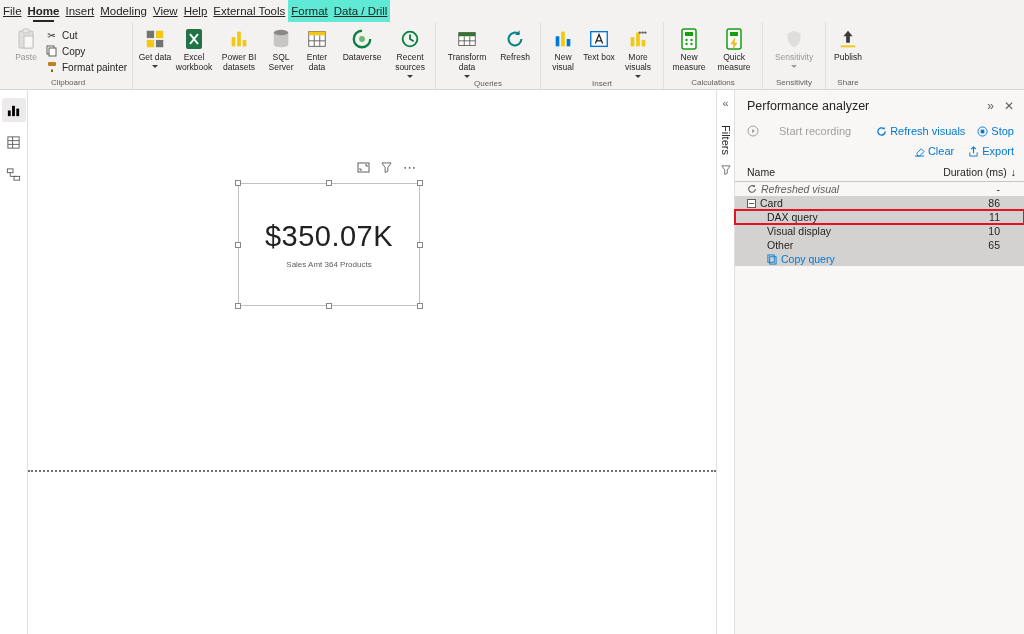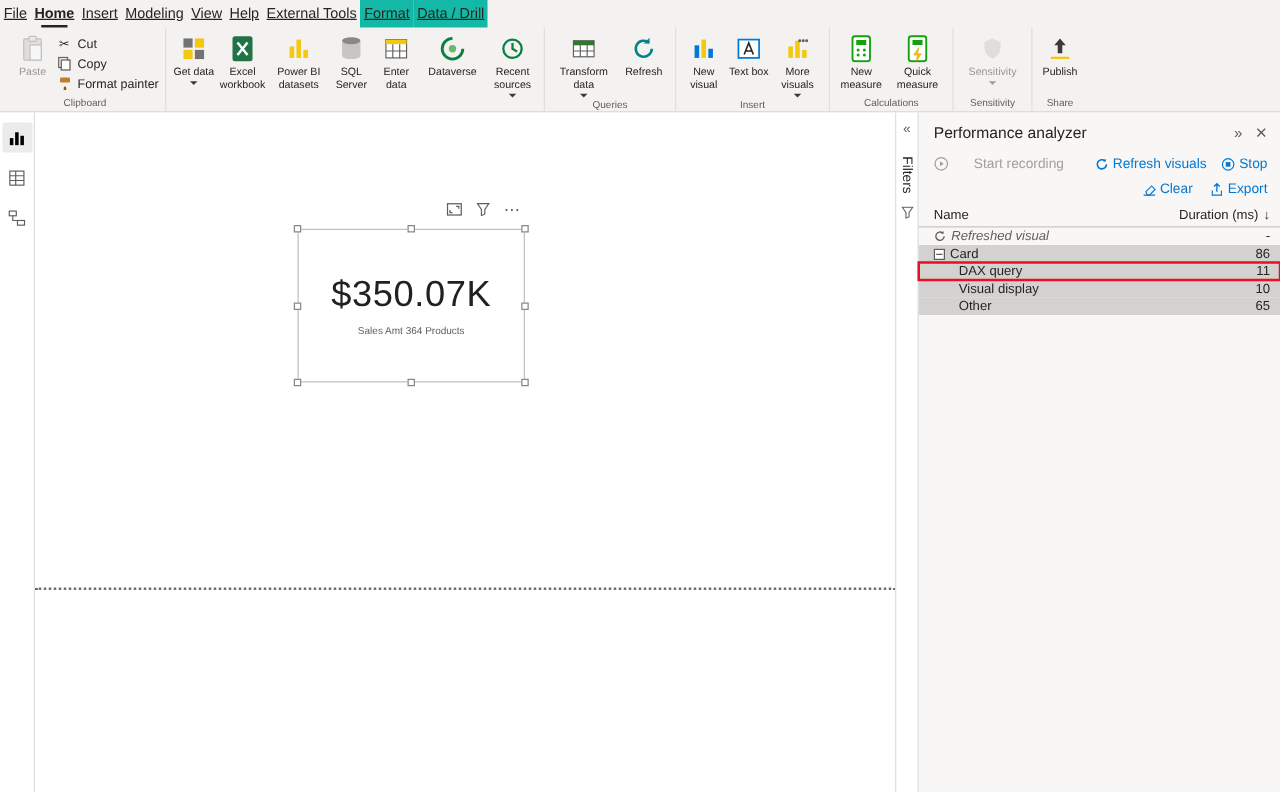--- a/index.html
+++ b/index.html
@@ -4,21 +4,21 @@
 <style>
   * { box-sizing: border-box; margin: 0; padding: 0; }
   html,body { width:1024px; height:634px; overflow:hidden; }
   body { font-family:"Liberation Sans","DejaVu Sans",sans-serif; background:#fff; color:#252423; }
 
   
   .tabbar { display:flex; align-items:stretch; height:22px; background:#f3f2f1; font-size:11.5px; }
   .tab { padding:0 3px; display:flex; align-items:center; cursor:default; color:#252423; position:relative;text-decoration:underline; }
   .tab.selected { font-weight:bold; }
   .tab.selected::after { content:""; position:absolute; left:8px; right:8px; bottom:0; height:2px; background:#252423; }
-  .tab.contextual { background:#14b8a6; }
+  .tab.contextual { background:#5eead4; }
 
   
   .ribbon { height:68px; background:#f3f2f1; display:flex; align-items:stretch; border-bottom:1px solid #d8d6d4; padding-left:4px; }
   .rgroup { display:flex; flex-direction:column; padding:2px 5px 0 5px; }
   .rgroup + .rgroup { border-left:1px solid #e1dfdd; }
   .rgroup-content { flex:1; display:flex; align-items:flex-start; gap:2px; }
   .rgroup-caption { text-align:center; font-size:8px; color:#605e5c; padding:1px 0 2px 0; }
   .big-btn { width:40px; min-height:52px; display:flex; flex-direction:column; align-items:center; padding-top:3px; font-size:8.5px; line-height:1.15; text-align:center; color:#252423; cursor:pointer; }
   .big-btn.w34 { width:34px; } .big-btn.w46 { width:46px; } .big-btn.w52 { width:52px; }
   .big-btn .icon { height:24px; display:flex; align-items:center; justify-content:center; margin-bottom:2px; }
@@ -61,21 +61,21 @@
   .perf-title { font-size:12.5px; color:#252423; flex:1; }
   .perf-hicons { display:flex; gap:10px; color:#605e5c; font-size:12px; }
   .perf-hicons span { cursor:pointer; }
   .perf-actions1 { display:flex; align-items:center; justify-content:space-between; padding:8px 10px 2px 12px; }
   .perf-start { color:#a19f9d; display:flex; align-items:center; gap:20px; }
   .perf-links { display:flex; gap:12px;justify-content:flex-end; }
   .plink { color:#0078d4; display:flex; align-items:center; gap:3px; cursor:pointer; }
   .perf-actions2 { display:flex; justify-content:flex-end; gap:14px; padding:6px 10px 6px 12px; }
   .perf-thead { display:flex; justify-content:space-between; align-items:center; padding:3px 8px 3px 12px; font-size:10.5px; color:#252423; border-bottom:1px solid #c8c6c4; }
   .sort-arrow { margin-left:4px; }
-  .prow { display:flex; justify-content:space-between; align-items:center; height:14px; padding:0 8px 0 12px; font-size:10.5px; position:relative; }
+  .prow { display:flex; justify-content:space-between; align-items:center; height:14px; padding:0 24px 0 12px; font-size:10.5px; position:relative; }
   .prow .pname { display:flex; align-items:center; gap:4px; }
   .prow.sel { background:#d4d2d0; }
   .prow.hl { outline:2px solid #e81123; outline-offset:-1px; z-index:2; }
   .prow .indent { width:16px; }
   .row-italic { font-style:italic; color:#605e5c; }
   .expander { width:9px; height:9px; border:1px solid #605e5c; display:inline-flex; align-items:center; justify-content:center; background:#fff; }
   .expander::after { content:""; width:5px; height:1px; background:#605e5c; }
   .copy-link { color:#0078d4; }
   .perf-rest { flex:1; }
 
@@ -524,16 +524,29 @@
     </div>
 
     <div class="prow sel">
       <span class="pname">
         <span class="indent"></span>
         <span>Other</span>
       </span>
       <span>65</span>
     </div>
 
+    <div class="prow sel">
+      <span class="pname copy-link">
+        <span class="indent"></span>
+        <span>
+          <svg width="10" height="11" viewBox="0 0 11 12">
+              <rect x="1" y="1" width="7" height="8" fill="none" stroke="#0078d4"></rect>
+              <rect x="3" y="3" width="7" height="8" fill="none" stroke="#0078d4"></rect>
+            </svg>
+        </span>
+        <span>Copy query</span>
+      </span>
+      <span></span>
+    </div>
 
     <div class="perf-rest"></div>
   </div>
 </div>
 
 </body></html>

